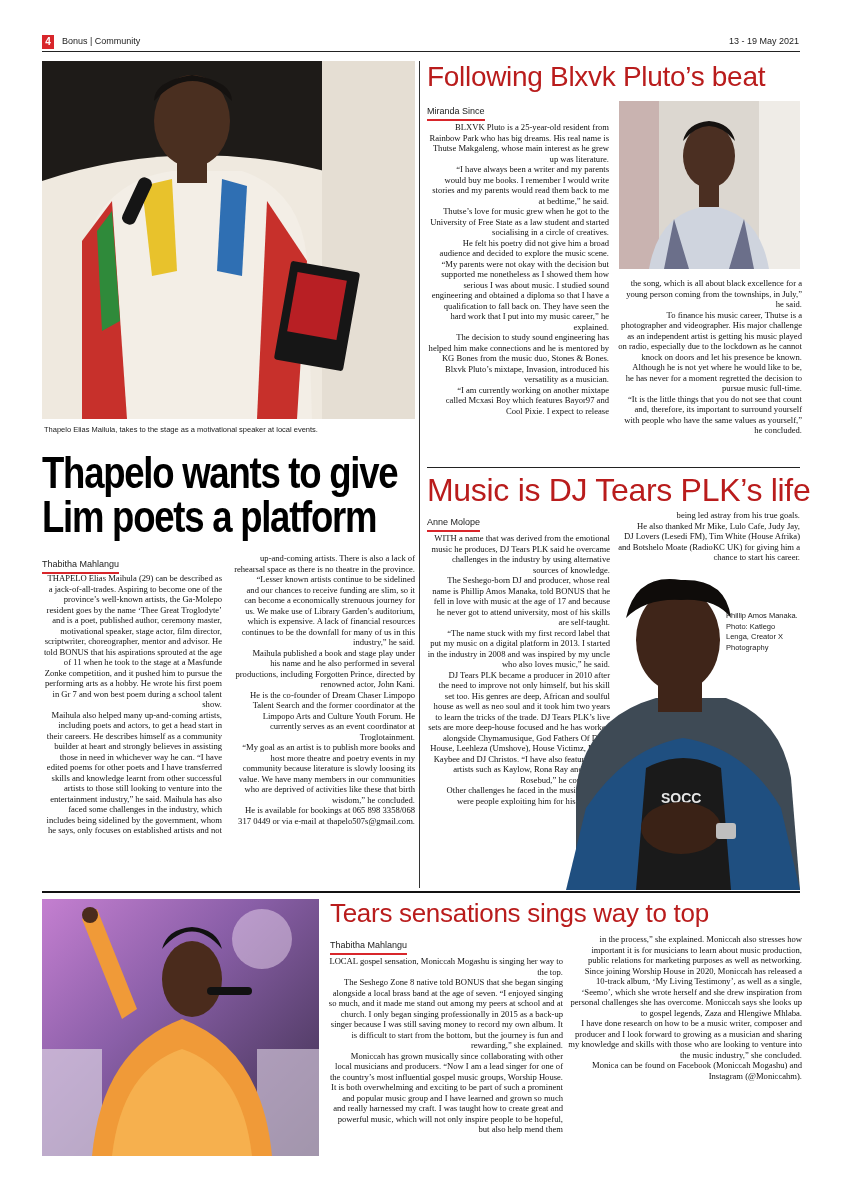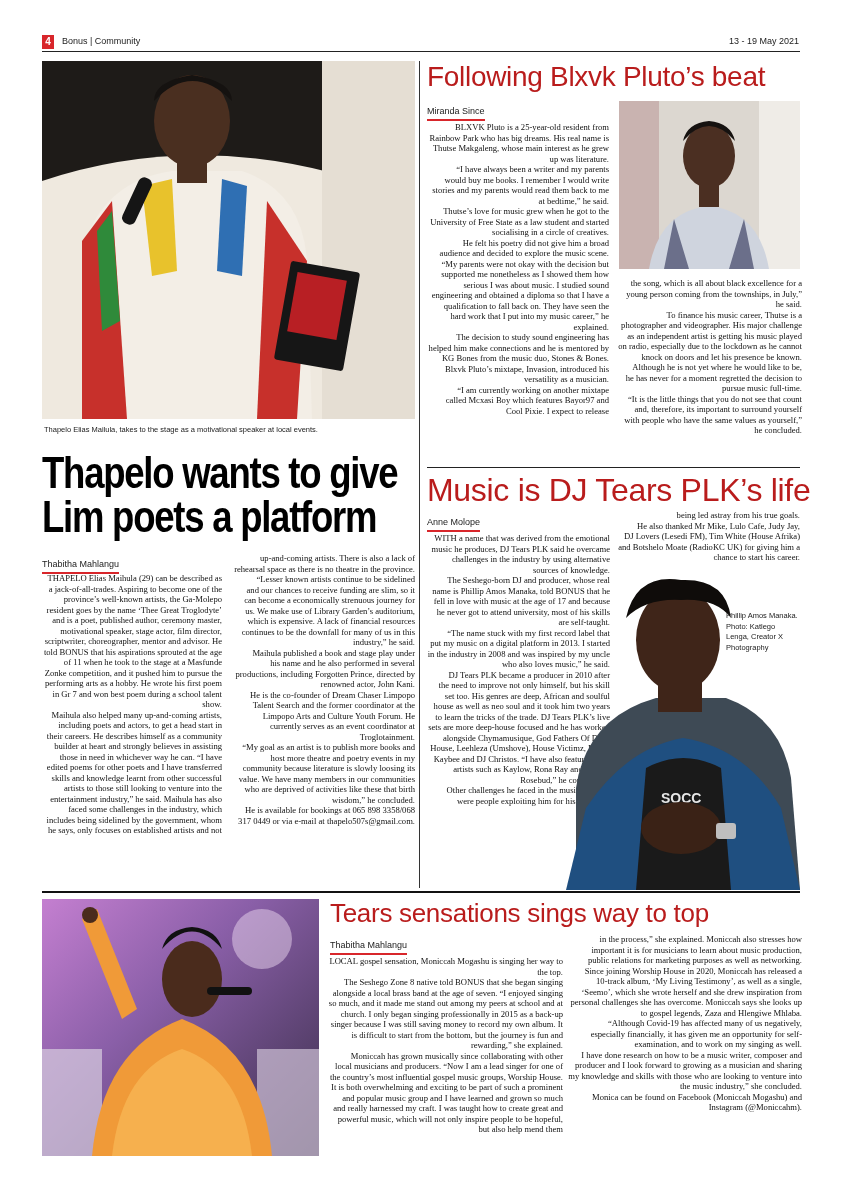--- a/index.html
+++ b/index.html
@@ -159,16 +159,15 @@
   <span class="byline">Thabitha Mahlangu</span>
 </div>
 <div class="abs col" style="left:328px;top:956px;width:235px">
   <p class="first">LOCAL gospel sensation, Moniccah Mogashu is singing her way to the top.</p>
   <p>The Seshego Zone 8 native told BONUS that she began singing alongside a local brass band at the age of seven. “I enjoyed singing so much, and it made me stand out among my peers at school and at church. I only began singing professionally in 2015 as a back-up singer because I was still saving money to record my own album. It is difficult to start from the bottom, but the journey is fun and rewarding,” she explained.</p>
   <p>Moniccah has grown musically since collaborating with other local musicians and producers. “Now I am a lead singer for one of the country’s most influential gospel music groups, Worship House. It is both overwhelming and exciting to be part of such a prominent and popular music group and I have learned and grown so much and really harnessed my craft. I was taught how to create great and powerful music, which will not only inspire people to be hopeful, but also help mend them</p>
 </div>
 <div class="abs col" style="left:568px;top:934px;width:234px">
   <p class="first">in the process,” she explained. Moniccah also stresses how important it is for musicians to learn about music production, public relations for marketing purposes as well as networking.</p>
   <p>Since joining Worship House in 2020, Moniccah has released a 10-track album, ‘My Living Testimony’, as well as a single, ‘Seemo’, which she wrote herself and she drew inspiration from personal challenges she has overcome. Moniccah says she looks up to gospel legends, Zaza and Hlengiwe Mhlaba.</p>
-  <p>“Although Covid-19 has affected many of us negatively, especially financially, it has given me an opportunity for self-examination, and to work on my singing as well.</p>
   <p>I have done research on how to be a music writer, composer and producer and I look forward to growing as a musician and sharing my knowledge and skills with those who are looking to venture into the music industry,” she concluded.</p>
   <p>Monica can be found on Facebook (Moniccah Mogashu) and Instagram (@Moniccahm).</p>
 </div>
 
 </body></html>

